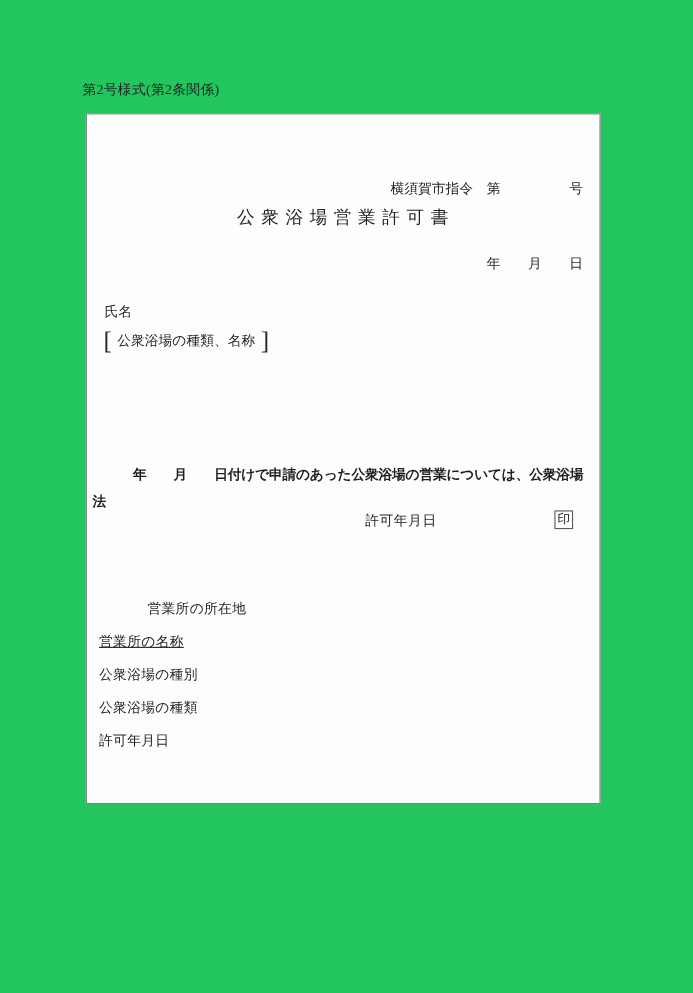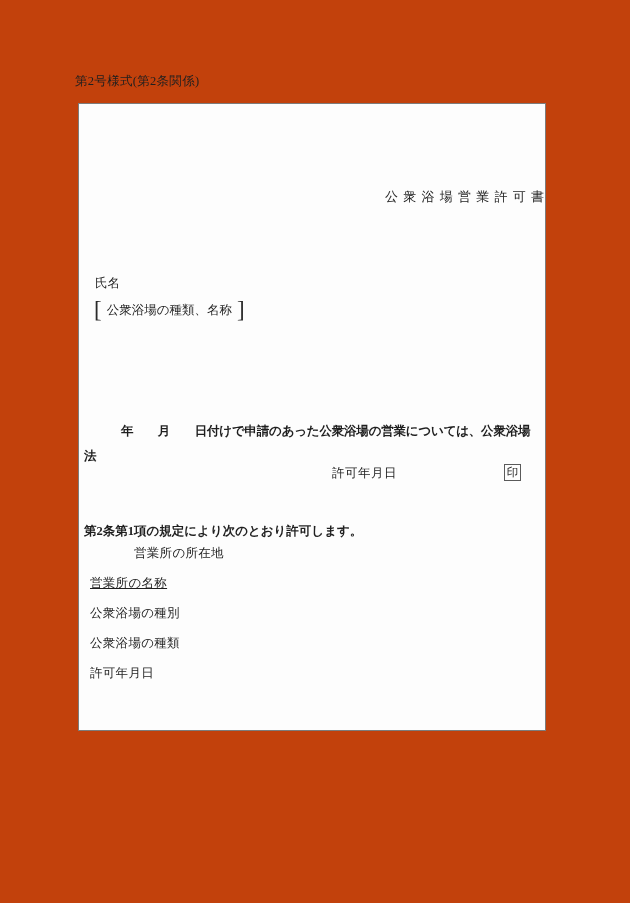--- a/index.html
+++ b/index.html
@@ -6,21 +6,21 @@
   body {
     background: #fcfcfc;
     width: 630px;
     height: 903px;
     overflow: hidden;
   }
   .page {
     position: relative;
     width: 630px;
     height: 903px;
-    background: #c2410c;
+    background: #22c55e;
     font-family: "Liberation Serif", "DejaVu Serif", serif;
     color: #1f1f1f;
     font-size: 12.5px;
   }
   .abs { position: absolute; }
   .form-label {
     left: 75px;
     top: 73px;
     letter-spacing: 0.3px;
   }
@@ -36,23 +36,23 @@
     top: 10px;
     right: 15px;
     text-align: right;
     line-height: 23px;
     white-space: pre;
   }
   .doc-title {
     top: 84px;
     left: 0;
     width: 100%;
-    text-align: right;
+    text-align: center;
     letter-spacing: 1px;
-    font-size: 13px;
+    font-size: 16px;
   }
   .name-label {
     left: 16px;
     top: 171px;
   }
   .name-note {
     left: 15px;
     top: 193px;
     height: 26px;
     display: flex;
@@ -102,34 +102,37 @@
 </style>
 </head>
 <body>
 
 <div class="page">
 
   <div class="abs form-label">第2号様式(第2条関係)</div>
 
   <div class="abs doc-box">
 
+    <div class="abs header-block">
+      <div>横須賀市指令　第　　　　　号</div>
+      <div>年　　月　　日</div>
+    </div>
 
     <div class="abs doc-title">公 衆 浴 場 営 業 許 可 書</div>
 
     <div class="abs name-label">氏名</div>
 
     <div class="abs name-note">
       <span class="bracket bracket-open">[</span>
       <span>公衆浴場の種類、名称</span>
       <span class="bracket bracket-close">]</span>
     </div>
 
     <div class="abs body-para">
       <div class="body-line-1">　　　年　　月　　日付けで申請のあった公衆浴場の営業については、公衆浴場法</div>
-      <div class="body-line-2">第2条第1項の規定により次のとおり許可します。</div>
     </div>
 
     <div class="abs mayor-label">許可年月日</div>
 
     <div class="abs seal-box">印</div>
 
     <div class="abs field-label f0">営業所の所在地</div>
     <div class="abs field-label f1">営業所の名称</div>
     <div class="abs field-label f2">公衆浴場の種別</div>
     <div class="abs field-label f3">公衆浴場の種類</div>

